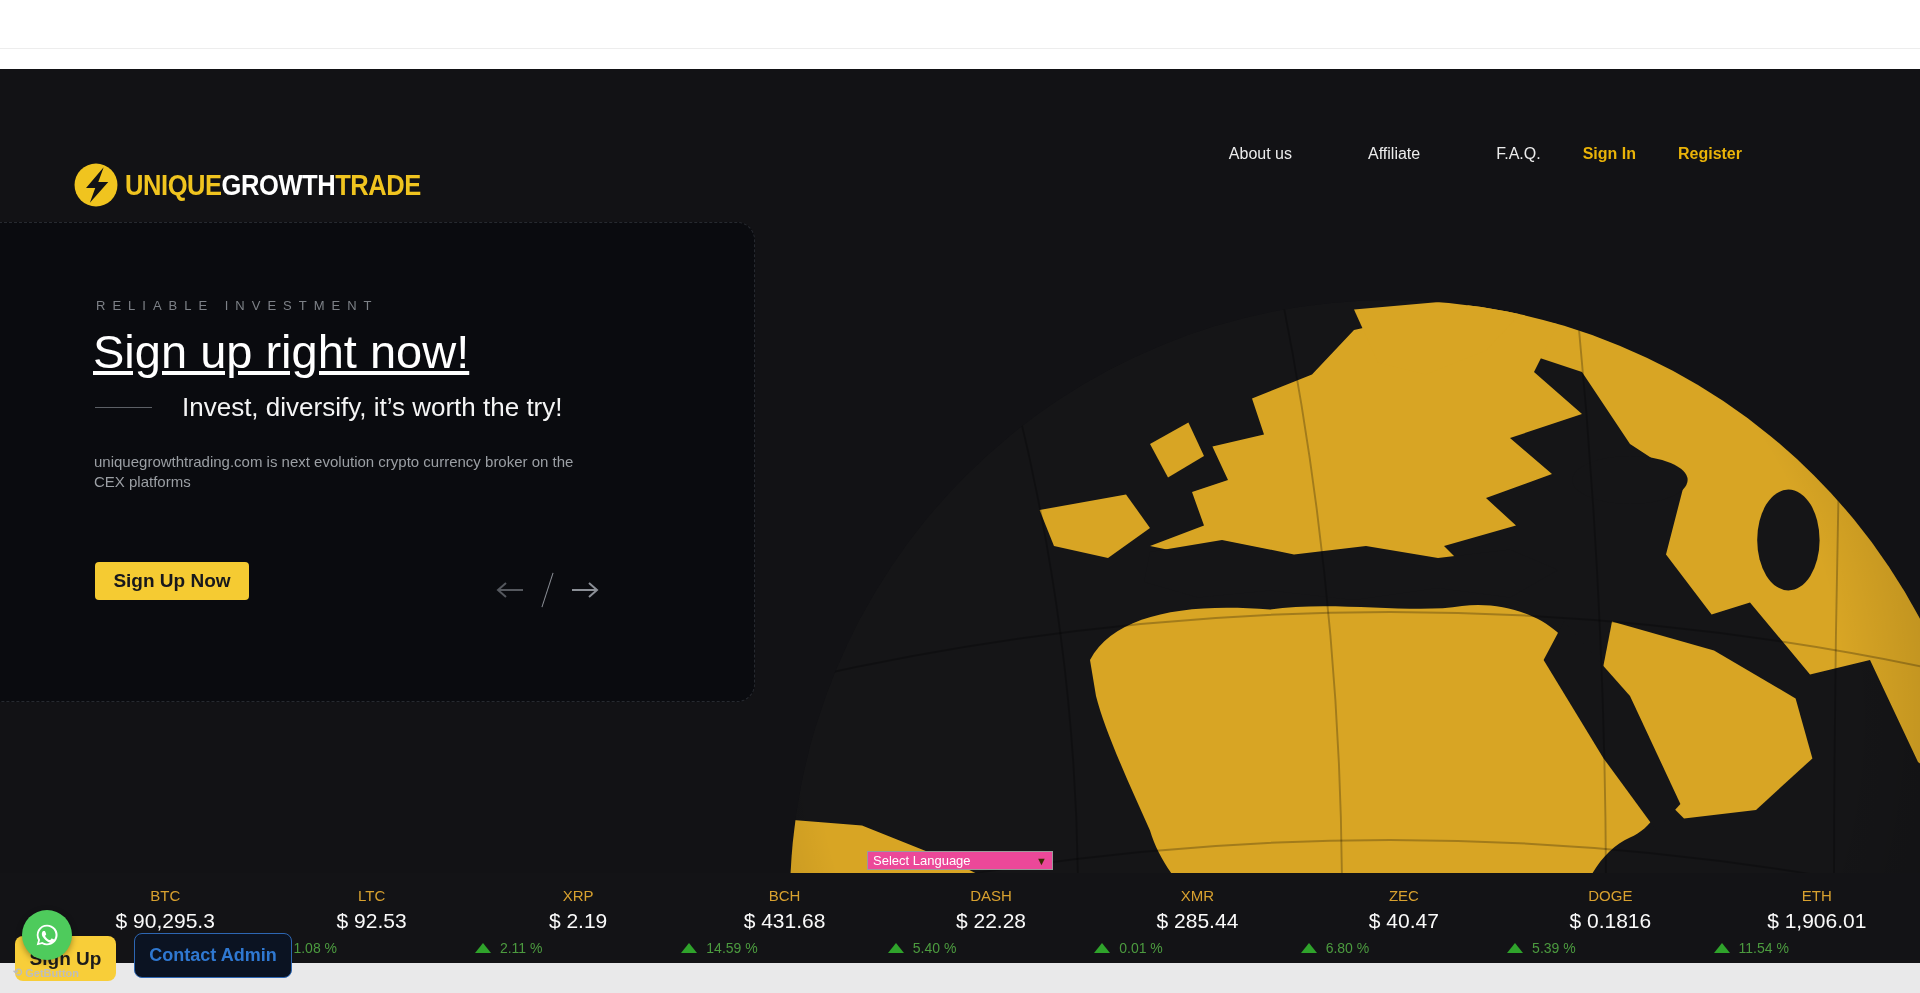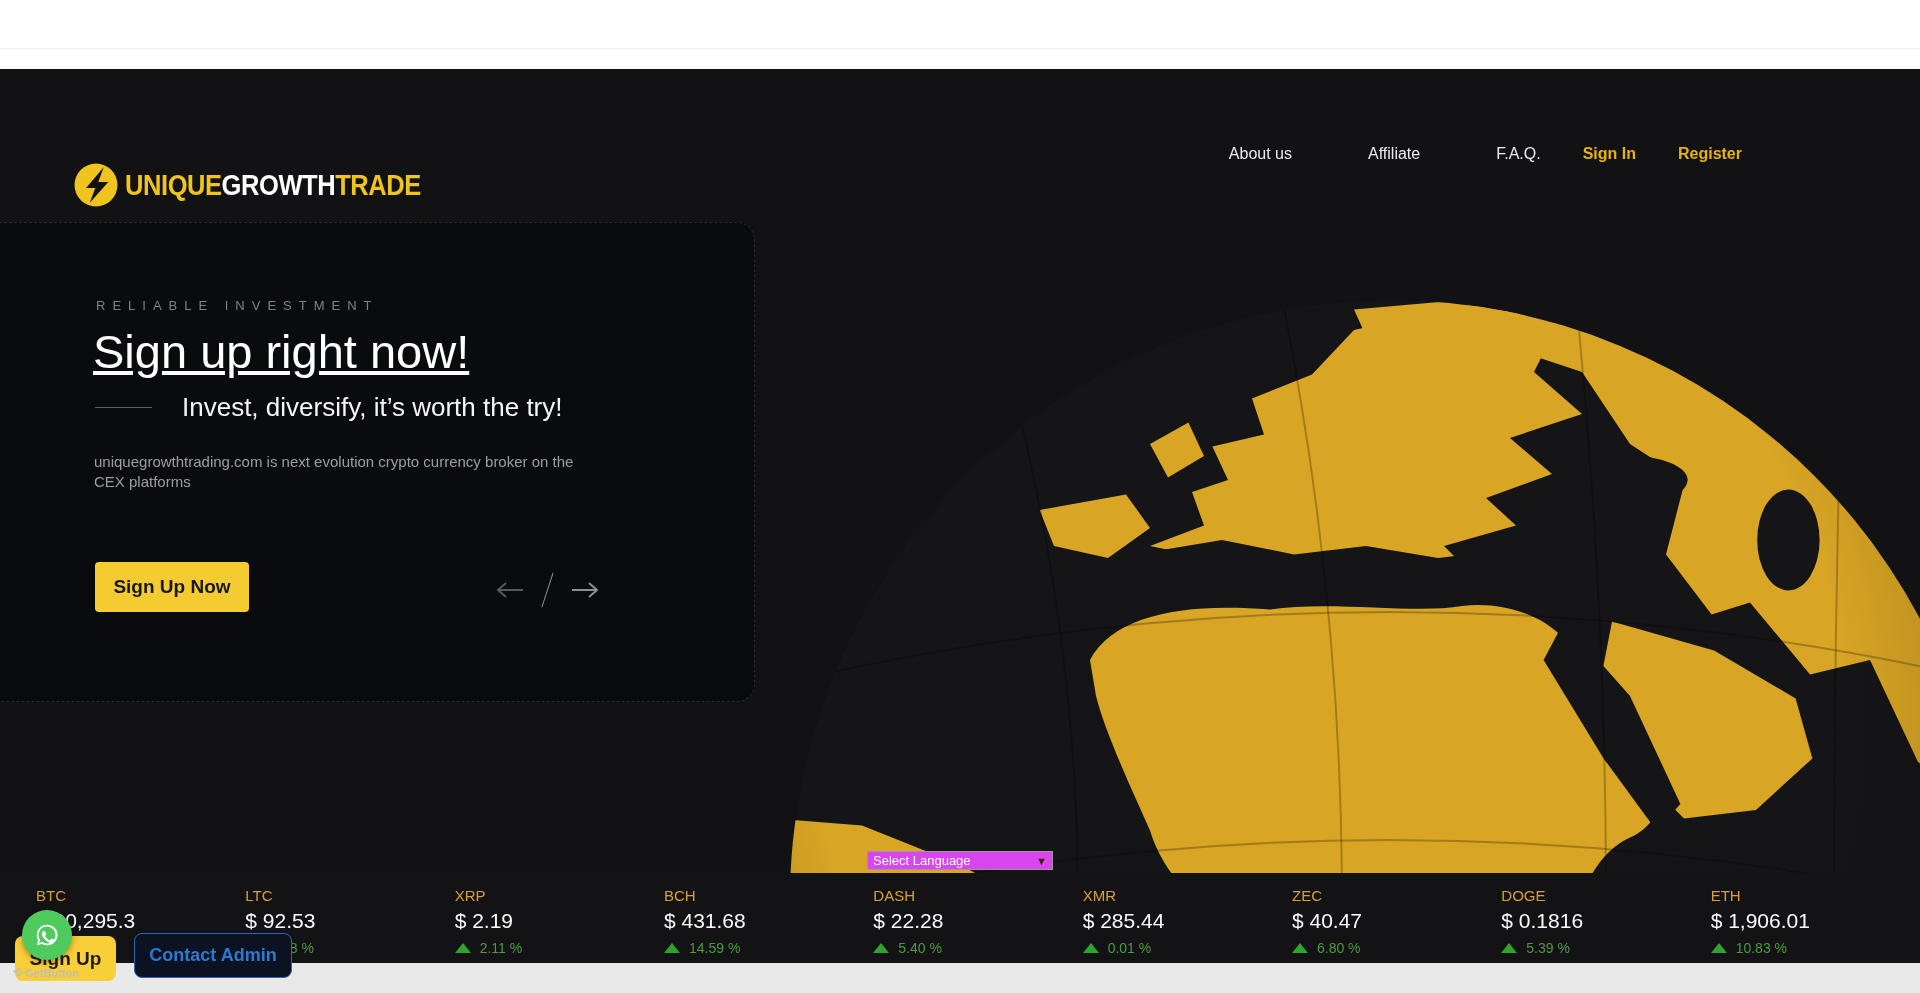--- a/index.html
+++ b/index.html
@@ -39,44 +39,44 @@
     position:absolute; left:-24px; top:153px; width:779px; height:480px;
     background:#0A0B0F; border:1px dashed #272a30; border-radius:18px;
   }
   .eyebrow { position:absolute; left:96px; top:229px; color:#7d8187; font-size:13px; letter-spacing:7px; font-weight:500; }
   .hero-title { position:absolute; left:93px; top:255px; color:#ffffff; font-size:47px; font-weight:500;text-decoration:underline; }
   .hero-sub { position:absolute; left:95px; top:323px; display:flex; align-items:center; }
   .hero-sub .dash { width:57px; height:1px; background:#5c6066; margin-right:30px; }
   .hero-sub .txt { color:#f5f5f5; font-size:26px; }
   .hero-desc { position:absolute; left:94px; top:383px; width:505px; color:#9b9fa4; font-size:15px; line-height:20px; }
   .cta {
-    position:absolute; left:95px; top:493px; width:154px; height:50px;
+    position:absolute; left:95px; top:493px; width:154px; height:38px;
     background:#F5CB32; border:none; border-radius:4px;
     color:#17181c; font-size:19px; font-weight:700; cursor:pointer;
     font-family:"Liberation Sans", sans-serif;
   }
   
   .carousel { position:absolute; left:495px; top:501px; display:flex; align-items:center; gap:22px; height:40px; }
   .carousel .arrow { cursor:pointer; display:flex; align-items:center; }
   .carousel .slash { width:1px; height:36px; background:#8b8f96; transform:rotate(18deg); }
 
   
   .lang {
     position:absolute; left:calc(50% - 93px); top:782px; width:186px; height:19px;
-    background:#d946ef; border:1px solid #9a9a9a; color:#ffffff;
+    background:#ec4899; border:1px solid #9a9a9a; color:#ffffff;
     font-size:13px; display:flex; align-items:center; justify-content:space-between;
     padding:0 5px; cursor:pointer; z-index:5;
   }
   .lang .chev { color:#3a2c00; font-size:11px; }
 
   
   .ticker {
     position:absolute; left:0; top:873px; width:1920px; height:90px;
     background:#131316; display:grid; grid-template-columns:repeat(9,1fr);
-    padding-left:36px; padding-top:14px;
+    padding-left:62px; padding-top:14px;text-align:center;
   }
   .tick-sym { color:#D8A12F; font-size:15px; }
   .tick-price { color:#fafafa; font-size:21px; margin-top:5px; }
   .tick-change { margin-top:7px; display:flex; align-items:center; gap:9px; font-size:14px; color:#4C9B3F; }
   .tick-change .tri { width:0; height:0; border-left:8px solid transparent; border-right:8px solid transparent; border-bottom:10px solid #2FA32B; }
 
   
   .bottom-strip { position:absolute; left:0; top:963px; width:1920px; height:30px; background:#e9e9ea; }
 
   
@@ -273,21 +273,21 @@
         <span class="tri"></span>
         <span class="pct">5.39 %</span>
       </div>
     </div>
 
     <div class="tick">
       <div class="tick-sym">ETH</div>
       <div class="tick-price">$ 1,906.01</div>
       <div class="tick-change">
         <span class="tri"></span>
-        <span class="pct">10.83 %</span>
+        <span class="pct">11.54 %</span>
       </div>
     </div>
   </div>
 
 <div class="bottom-strip"></div>
 
 <div class="wa-btn">
   <svg viewBox="0 0 32 32">
     <path fill="#ffffff" d="M16 5a11 11 0 0 0-9.5 16.5L5 27l5.7-1.5A11 11 0 1 0 16 5zm0 2a9 9 0 1 1-4.6 16.7l-.33-.2-3.4.9.92-3.3-.22-.35A9 9 0 0 1 16 7zm-3.4 4.7c-.23 0-.6.09-.92.43-.31.34-1.2 1.17-1.2 2.85 0 1.68 1.23 3.3 1.4 3.53.17.23 2.37 3.78 5.85 5.15 2.89 1.14 3.48.91 4.1.86.63-.05 2.03-.83 2.31-1.63.29-.8.29-1.49.2-1.63-.09-.14-.31-.23-.66-.4-.34-.17-2.03-1-2.34-1.12-.31-.11-.54-.17-.77.17-.23.34-.89 1.12-1.09 1.35-.2.23-.4.26-.74.09-.34-.17-1.45-.54-2.76-1.7-1.02-.91-1.7-2.03-1.9-2.37-.2-.34-.02-.53.15-.7.15-.15.34-.4.51-.6.17-.2.23-.34.34-.57.11-.23.06-.43-.03-.6-.09-.17-.75-1.86-1.06-2.54-.28-.66-.57-.57-.77-.58z"></path>
   </svg>

